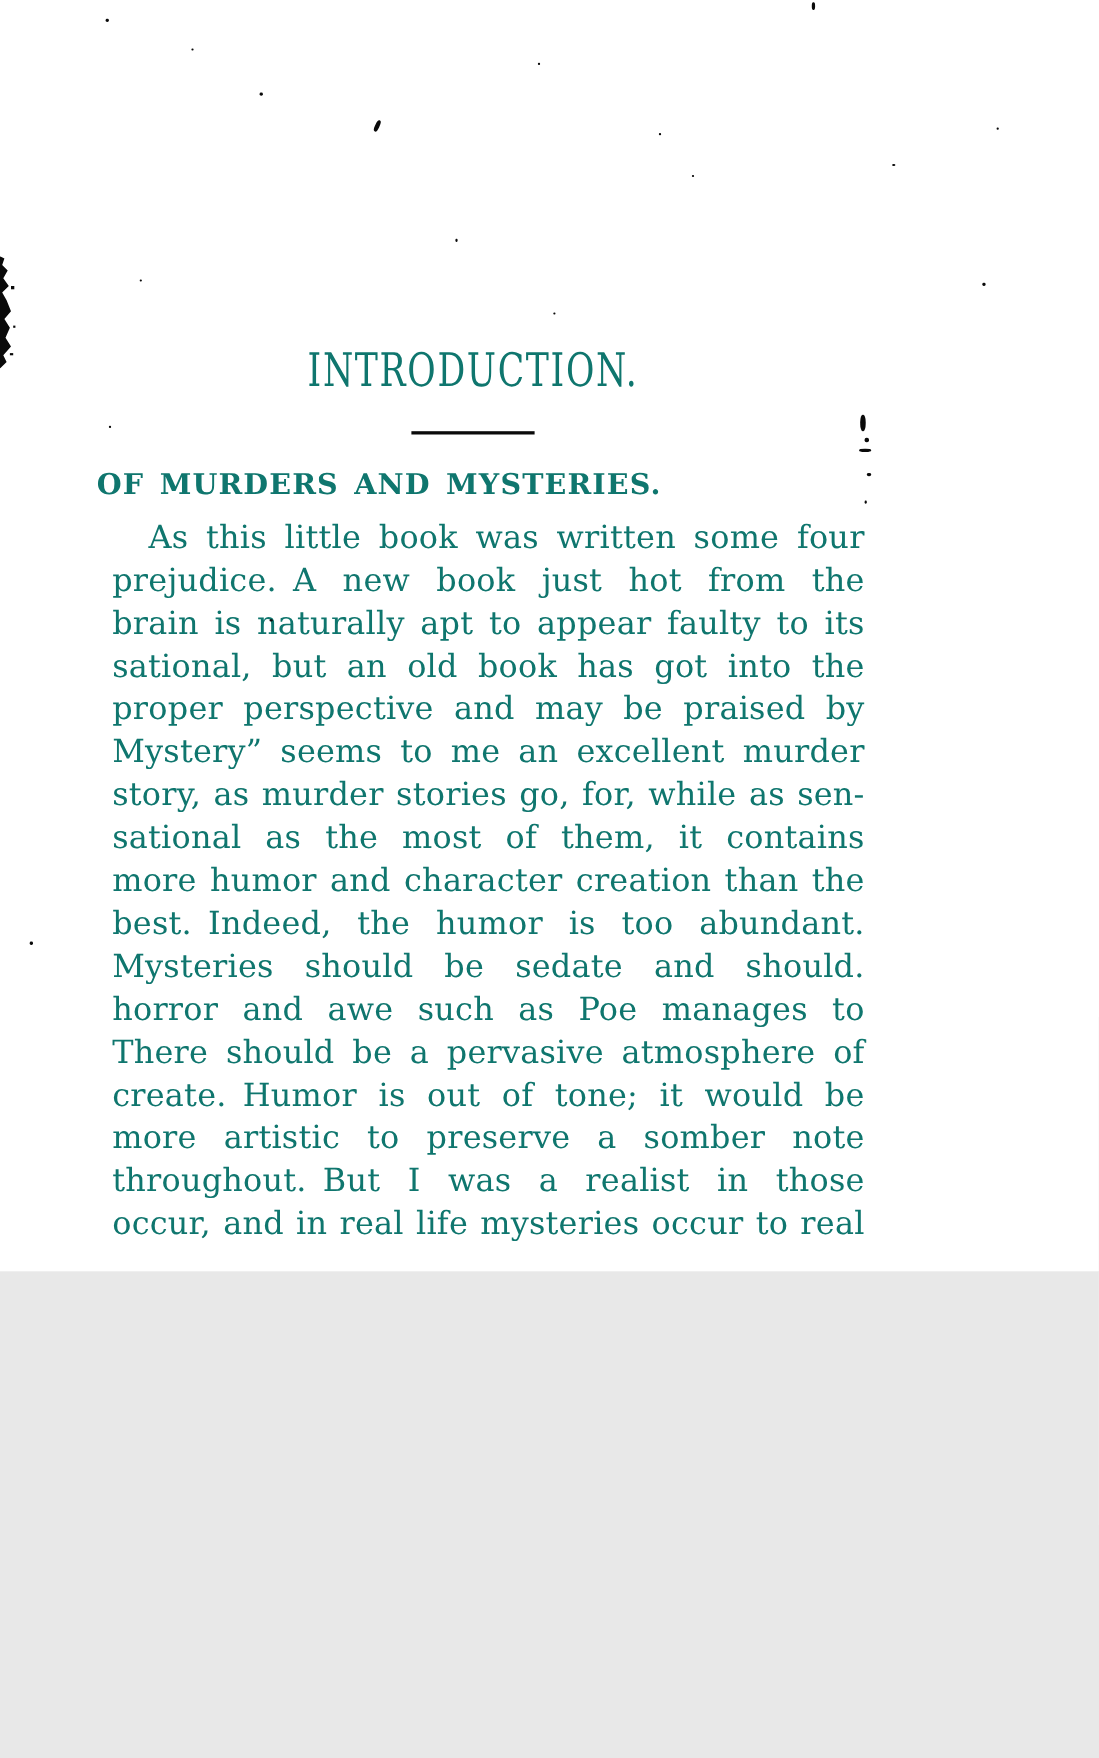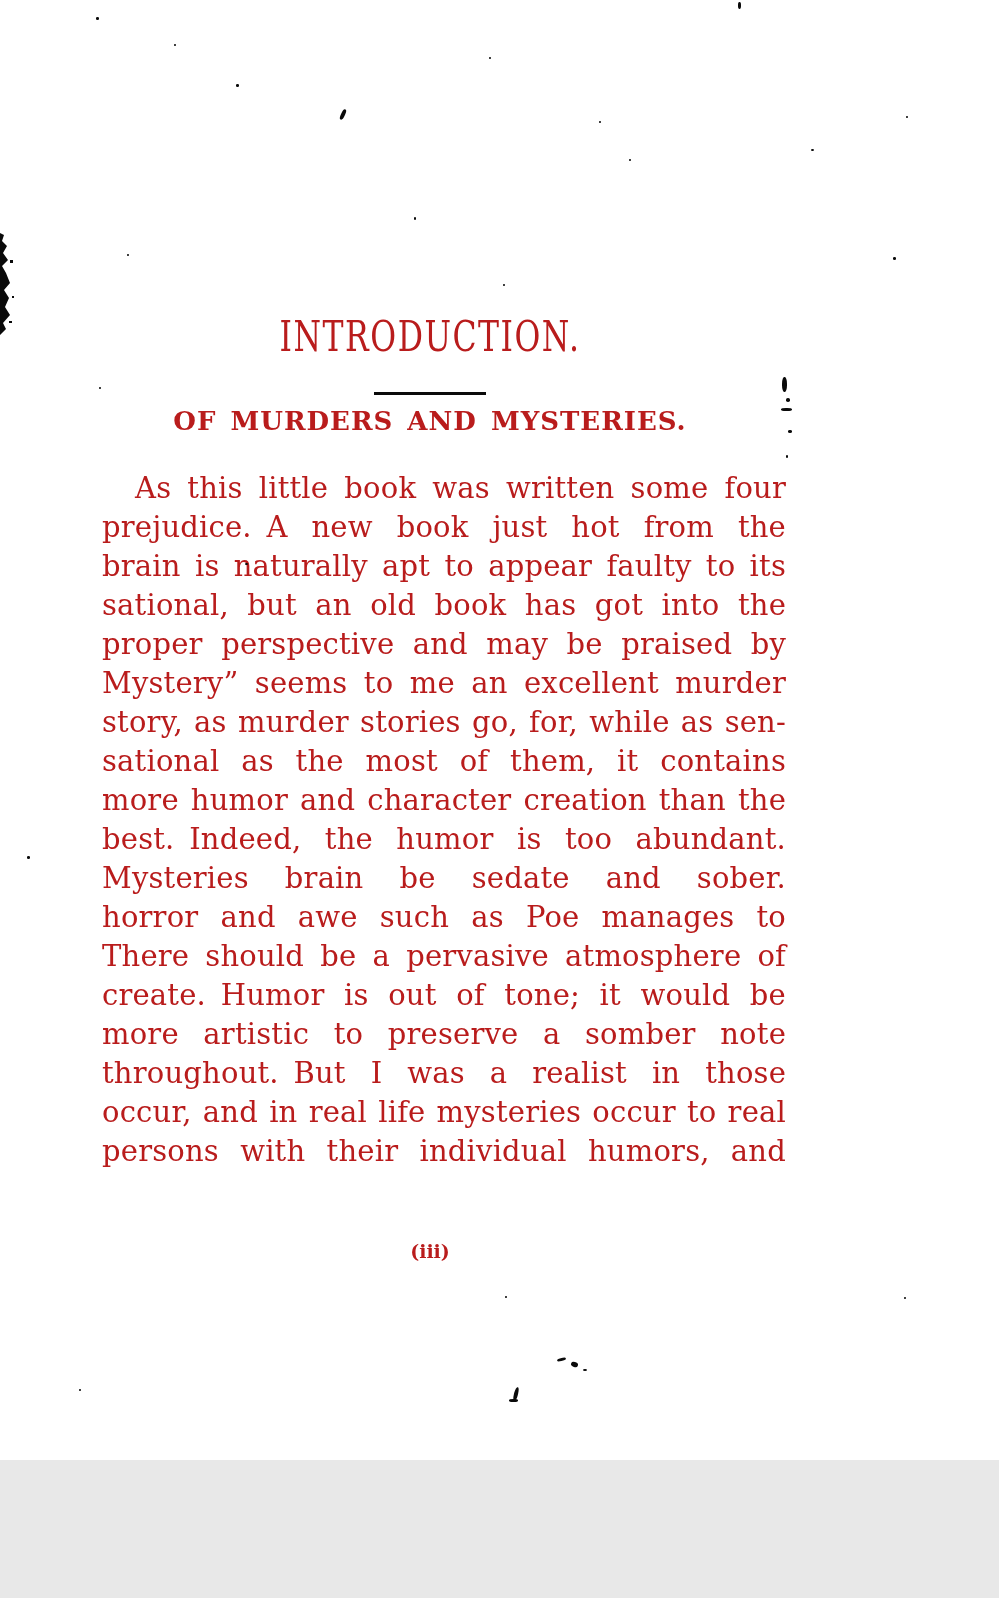--- a/index.html
+++ b/index.html
@@ -3,25 +3,25 @@
 <meta charset="utf-8">
 <style>
   html, body {
     margin: 0;
     padding: 0;
     background: #e8e8e8;
   }
   #page {
     position: relative;
     width: 999px;
-    height: 1460px;
+    height: 1156px;
     background: #ffffff;
     overflow: hidden;
     font-family: "DejaVu Serif", "Liberation Serif", serif;
-    color: #b91c1c;
+    color: #0f766e;
   }
   #content-column {
     position: absolute;
     left: 88px;
     top: 0;
     width: 684px;
     height: 100%;
   }
   .chapter-title {
     position: absolute;
@@ -42,24 +42,24 @@
     position: absolute;
     top: 392px;
     left: 50%;
     margin-left: -56px;
     width: 112px;
     height: 3px;
     background: #0a0a0a;
   }
   .section-heading {
     position: absolute;
-    top: 408px;
+    top: 428px;
     left: 0;
     width: 100%;
-    text-align: center;
+    text-align: left;
     font-size: 26px;
     line-height: 1.0;
     font-weight: bold;
     letter-spacing: 1px;
     word-spacing: 4px;
     margin: 0;
     white-space: nowrap;
   }
   .body-paragraph {
     position: absolute;
@@ -114,28 +114,27 @@
         <div class="body-line">As this little book was written some four</div>
         <div class="body-line">prejudice. A new book just hot from the</div>
         <div class="body-line">brain is naturally apt to appear faulty to its</div>
         <div class="body-line">sational, but an old book has got into the</div>
         <div class="body-line">proper perspective and may be praised by</div>
         <div class="body-line">Mystery” seems to me an excellent murder</div>
         <div class="body-line">story, as murder stories go, for, while as sen-</div>
         <div class="body-line">sational as the most of them, it contains</div>
         <div class="body-line">more humor and character creation than the</div>
         <div class="body-line">best. Indeed, the humor is too abundant.</div>
-        <div class="body-line">Mysteries brain be sedate and sober.</div>
+        <div class="body-line">Mysteries should be sedate and should.</div>
         <div class="body-line">horror and awe such as Poe manages to</div>
         <div class="body-line">There should be a pervasive atmosphere of</div>
         <div class="body-line">create. Humor is out of tone; it would be</div>
         <div class="body-line">more artistic to preserve a somber note</div>
         <div class="body-line">throughout. But I was a realist in those</div>
         <div class="body-line">occur, and in real life mysteries occur to real</div>
-        <div class="body-line">persons with their individual humors, and</div>
       </div>
 
     <div class="page-number">(iii)</div>
 
   </div>
 
   <svg class="blob-svg" style="left:0; top:233px;" width="16" height="102" viewBox="0 0 16 102">
     <path fill="#0a0a0a" d="M0,0 L4,2 L2,8 L7,13 L3,20 L8,27 L2,33 L6,40 L10,50 L4,57 L9,65 L5,74 L10,82 L3,90 L6,96 L0,102 Z"></path>
     <rect x="10" y="27" width="3" height="3" fill="#0a0a0a"></rect>
     <rect x="12" y="63" width="2" height="2" fill="#0a0a0a"></rect>

